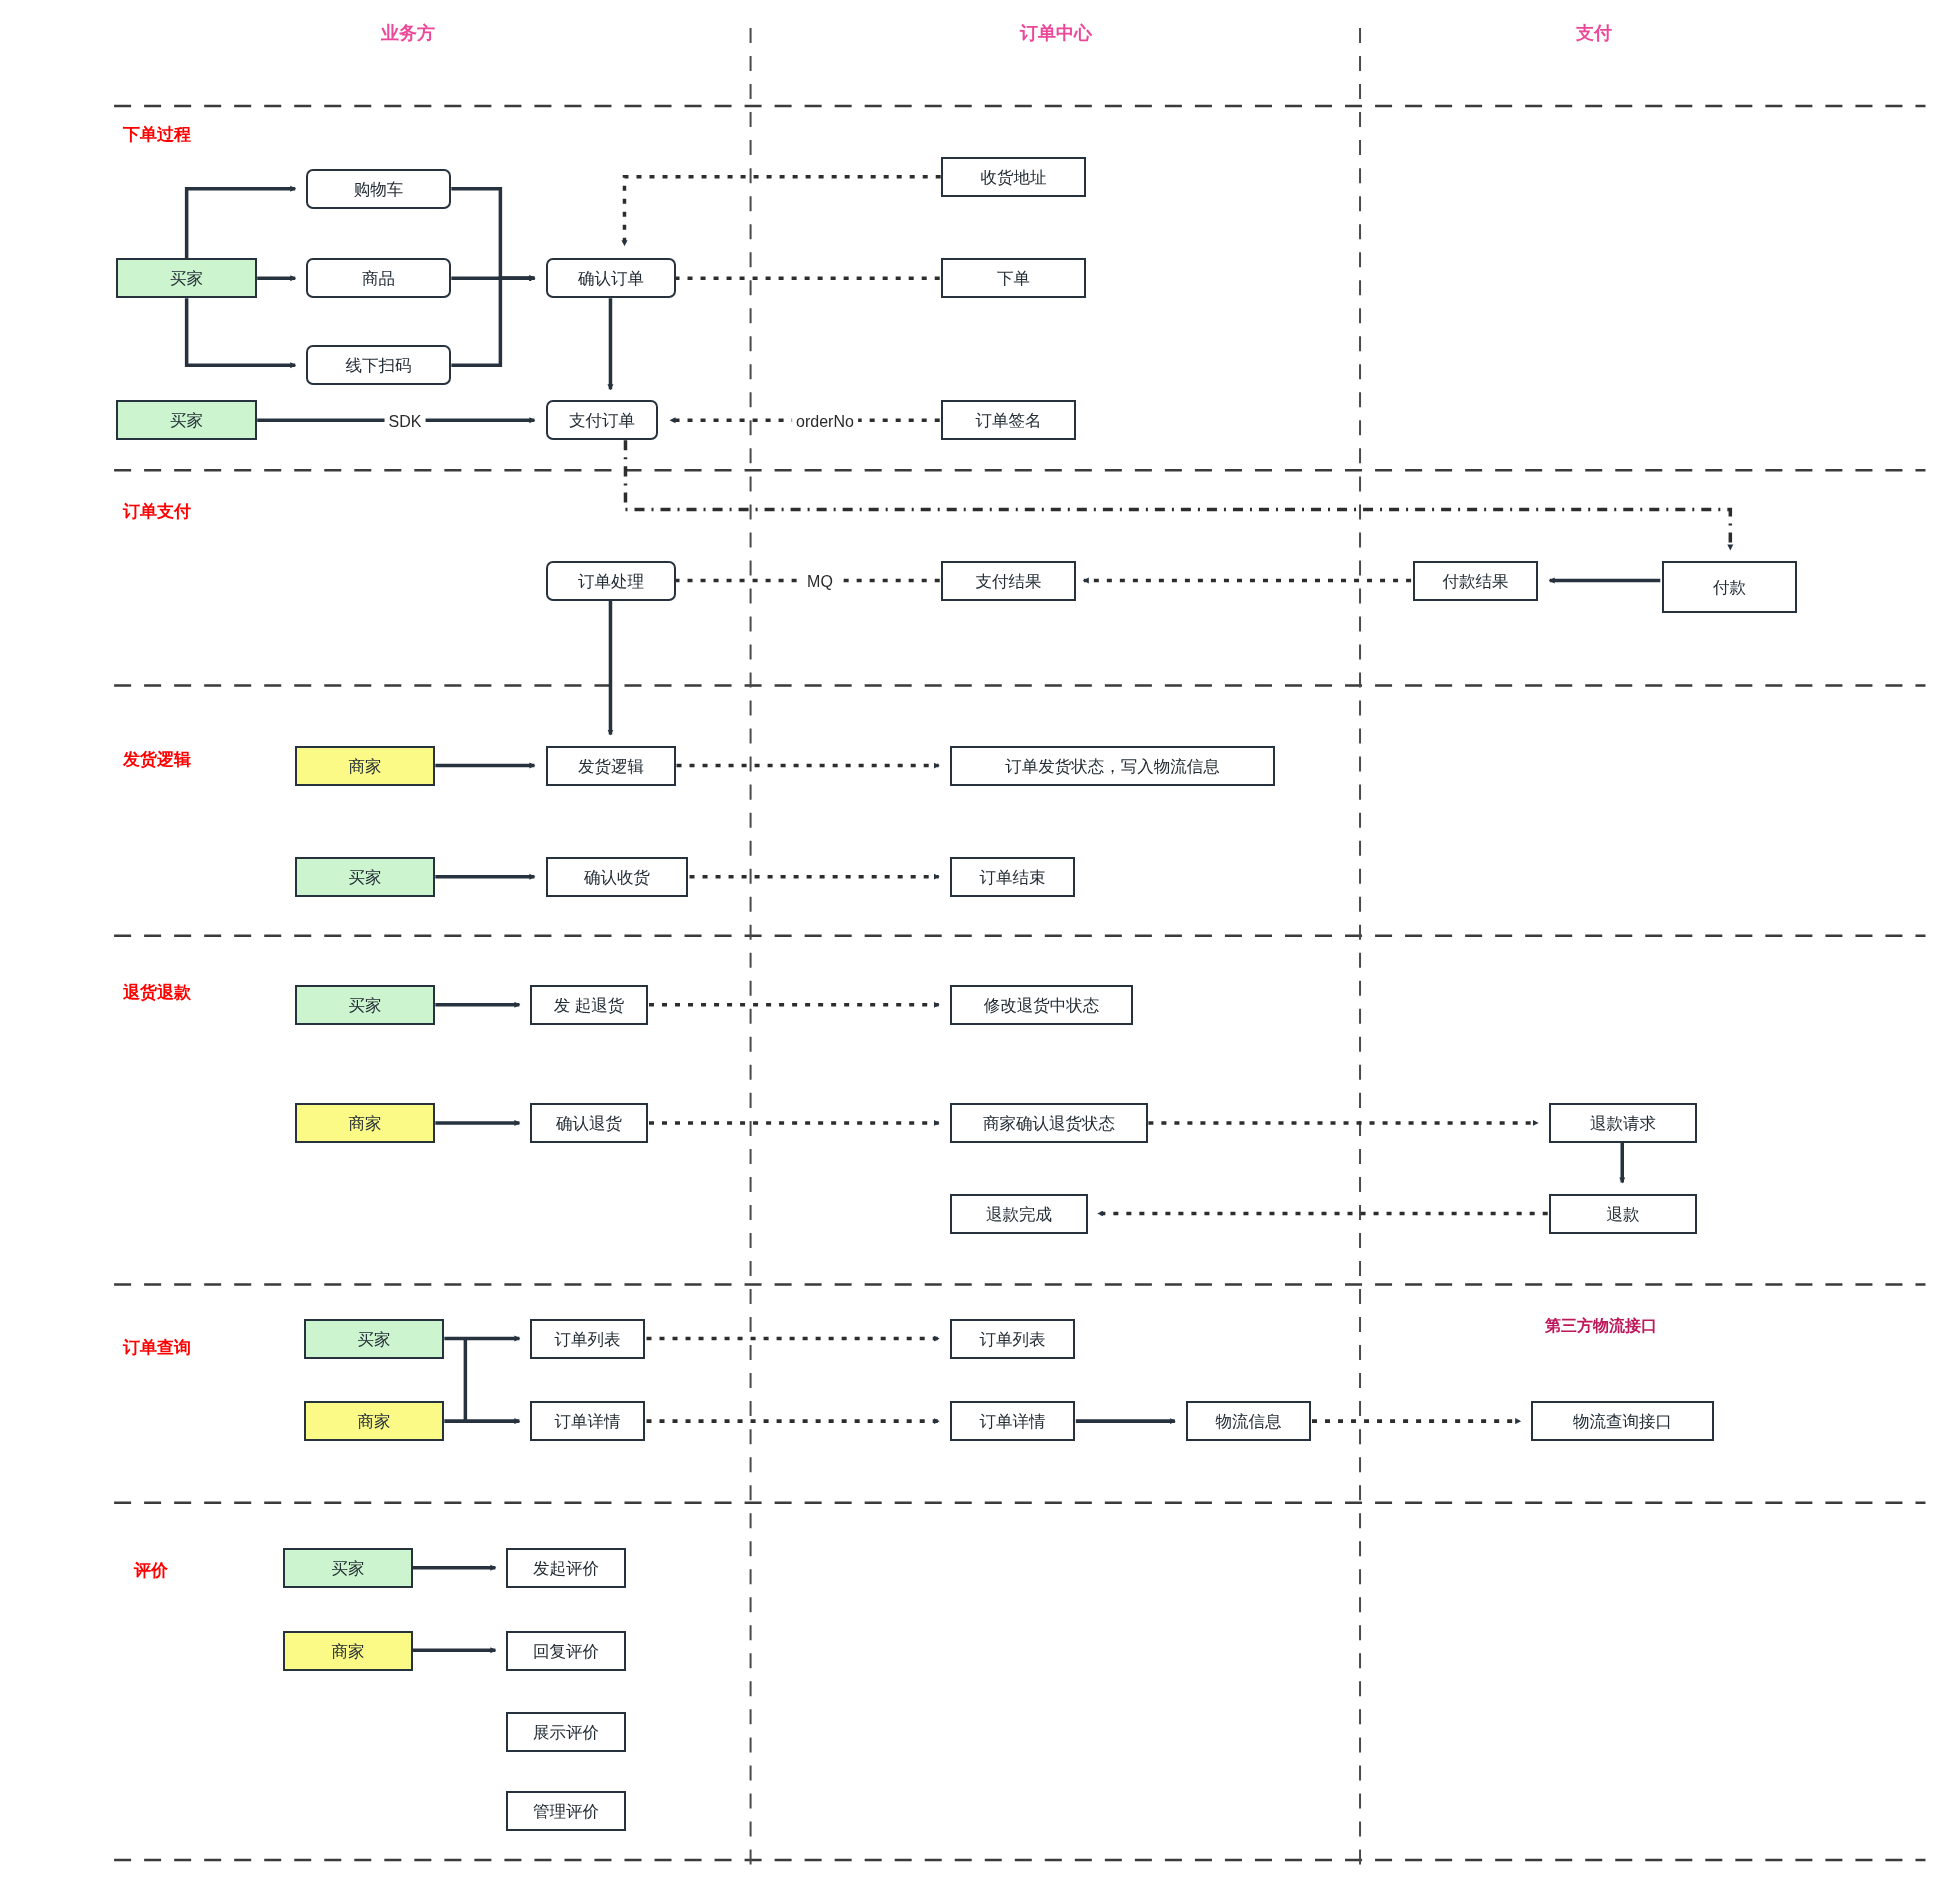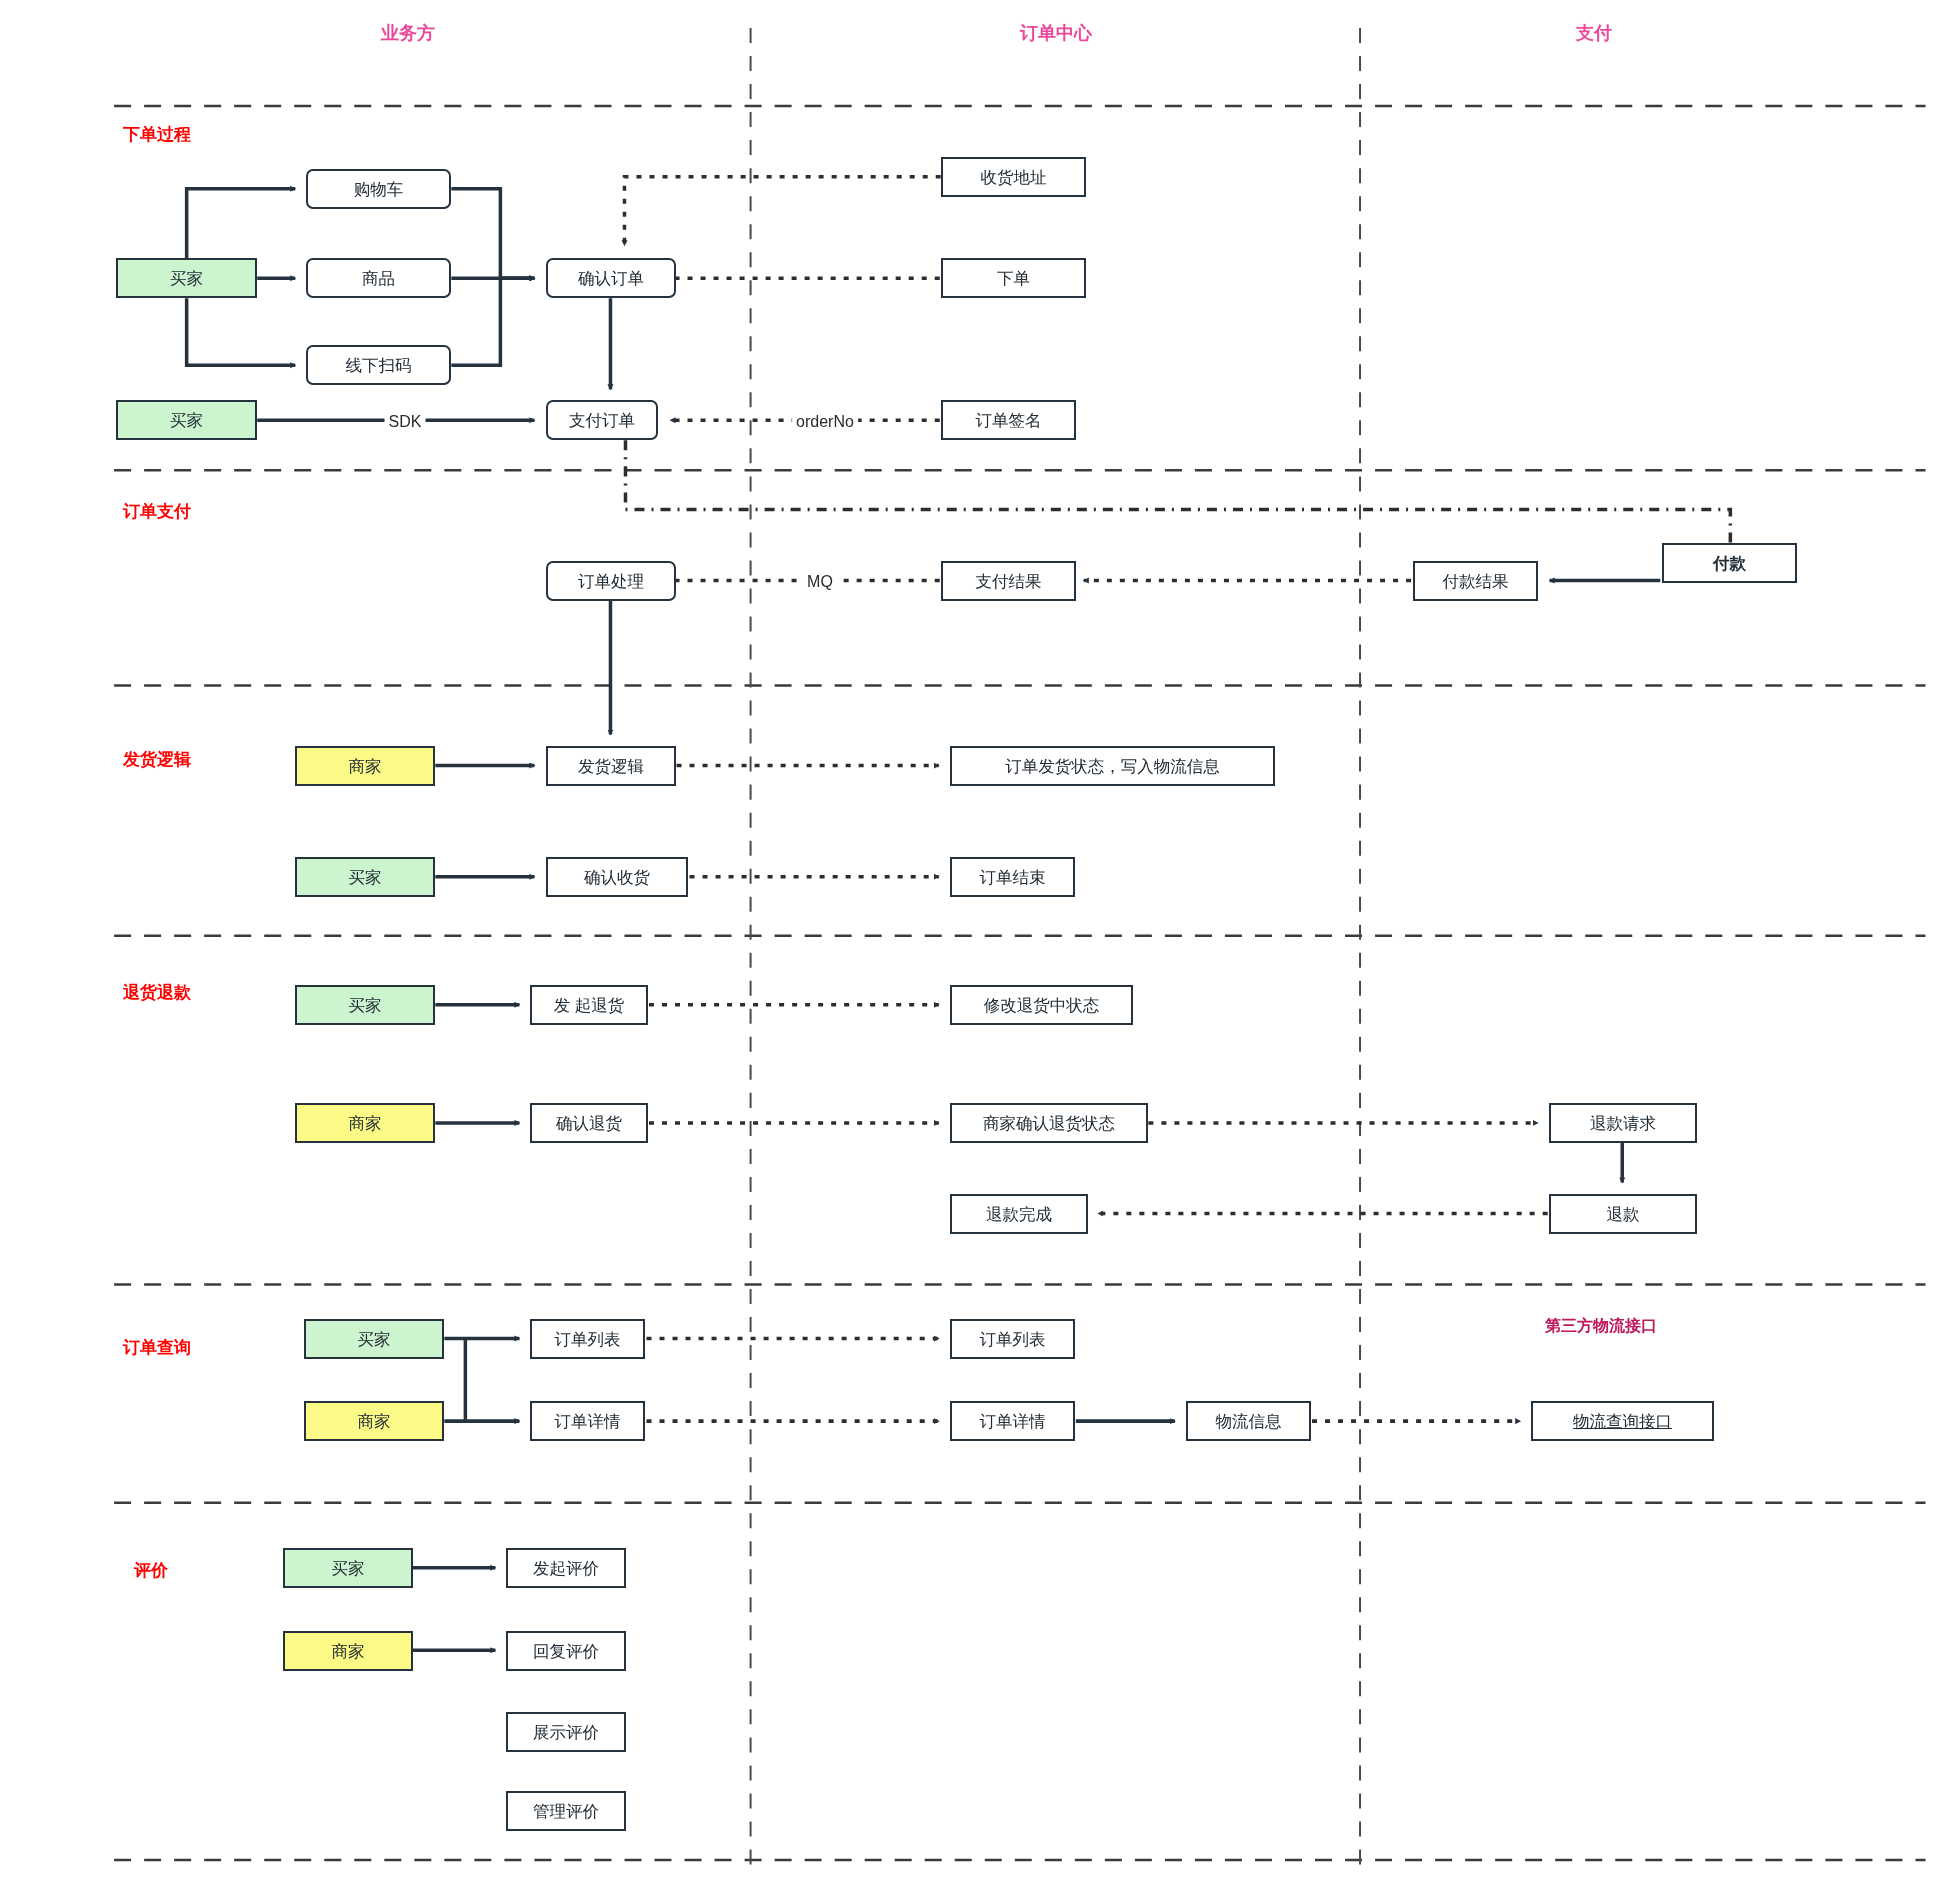--- a/index.html
+++ b/index.html
@@ -157,21 +157,21 @@
       <div class="node rounded" style="left: 306px; top: 345px; width: 145px; height: 40px;">线下扫码</div>
       <div class="node rounded" style="left: 546px; top: 258px; width: 130px; height: 40px;">确认订单</div>
       <div class="node" style="left: 941px; top: 157px; width: 145px; height: 40px;">收货地址</div>
       <div class="node" style="left: 941px; top: 258px; width: 145px; height: 40px;">下单</div>
       <div class="node green" style="left: 116px; top: 400px; width: 141px; height: 40px;">买家</div>
       <div class="node rounded" style="left: 546px; top: 400px; width: 112px; height: 40px;">支付订单</div>
       <div class="node" style="left: 941px; top: 400px; width: 135px; height: 40px;">订单签名</div>
       <div class="node rounded" style="left: 546px; top: 561px; width: 130px; height: 40px;">订单处理</div>
       <div class="node" style="left: 941px; top: 561px; width: 135px; height: 40px;">支付结果</div>
       <div class="node" style="left: 1413px; top: 561px; width: 125px; height: 40px;">付款结果</div>
-      <div class="node" style="left: 1662px; top: 543px; width: 135px; height: 40px; font-weight: bold;">付款</div>
+      <div class="node" style="left: 1662px; top: 561px; width: 135px; height: 52px;">付款</div>
       <div class="node yellow" style="left: 295px; top: 746px; width: 140px; height: 40px;">商家</div>
       <div class="node" style="left: 546px; top: 746px; width: 130px; height: 40px;">发货逻辑</div>
       <div class="node" style="left: 950px; top: 746px; width: 325px; height: 40px;">订单发货状态，写入物流信息</div>
       <div class="node green" style="left: 295px; top: 857px; width: 140px; height: 40px;">买家</div>
       <div class="node" style="left: 546px; top: 857px; width: 142px; height: 40px;">确认收货</div>
       <div class="node" style="left: 950px; top: 857px; width: 125px; height: 40px;">订单结束</div>
       <div class="node green" style="left: 295px; top: 985px; width: 140px; height: 40px;">买家</div>
       <div class="node" style="left: 530px; top: 985px; width: 118px; height: 40px;">发 起退货</div>
       <div class="node" style="left: 950px; top: 985px; width: 183px; height: 40px;">修改退货中状态</div>
       <div class="node yellow" style="left: 295px; top: 1103px; width: 140px; height: 40px;">商家</div>
@@ -180,21 +180,21 @@
       <div class="node" style="left: 1549px; top: 1103px; width: 148px; height: 40px;">退款请求</div>
       <div class="node" style="left: 950px; top: 1194px; width: 138px; height: 40px;">退款完成</div>
       <div class="node" style="left: 1549px; top: 1194px; width: 148px; height: 40px;">退款</div>
       <div class="node green" style="left: 304px; top: 1319px; width: 140px; height: 40px;">买家</div>
       <div class="node" style="left: 530px; top: 1319px; width: 115px; height: 40px;">订单列表</div>
       <div class="node" style="left: 950px; top: 1319px; width: 125px; height: 40px;">订单列表</div>
       <div class="node yellow" style="left: 304px; top: 1401px; width: 140px; height: 40px;">商家</div>
       <div class="node" style="left: 530px; top: 1401px; width: 115px; height: 40px;">订单详情</div>
       <div class="node" style="left: 950px; top: 1401px; width: 125px; height: 40px;">订单详情</div>
       <div class="node" style="left: 1186px; top: 1401px; width: 125px; height: 40px;">物流信息</div>
-      <div class="node" style="left: 1531px; top: 1401px; width: 183px; height: 40px; text-decoration: underline;">物流查询接口</div>
+      <div class="node" style="left: 1531px; top: 1401px; width: 183px; height: 40px;">物流查询接口</div>
       <div class="node green" style="left: 283px; top: 1548px; width: 130px; height: 40px;">买家</div>
       <div class="node" style="left: 506px; top: 1548px; width: 120px; height: 40px;">发起评价</div>
       <div class="node yellow" style="left: 283px; top: 1631px; width: 130px; height: 40px;">商家</div>
       <div class="node" style="left: 506px; top: 1631px; width: 120px; height: 40px;">回复评价</div>
       <div class="node" style="left: 506px; top: 1712px; width: 120px; height: 40px;">展示评价</div>
       <div class="node" style="left: 506px; top: 1791px; width: 120px; height: 40px;">管理评价</div>
     </div>
 
 </div>
 

